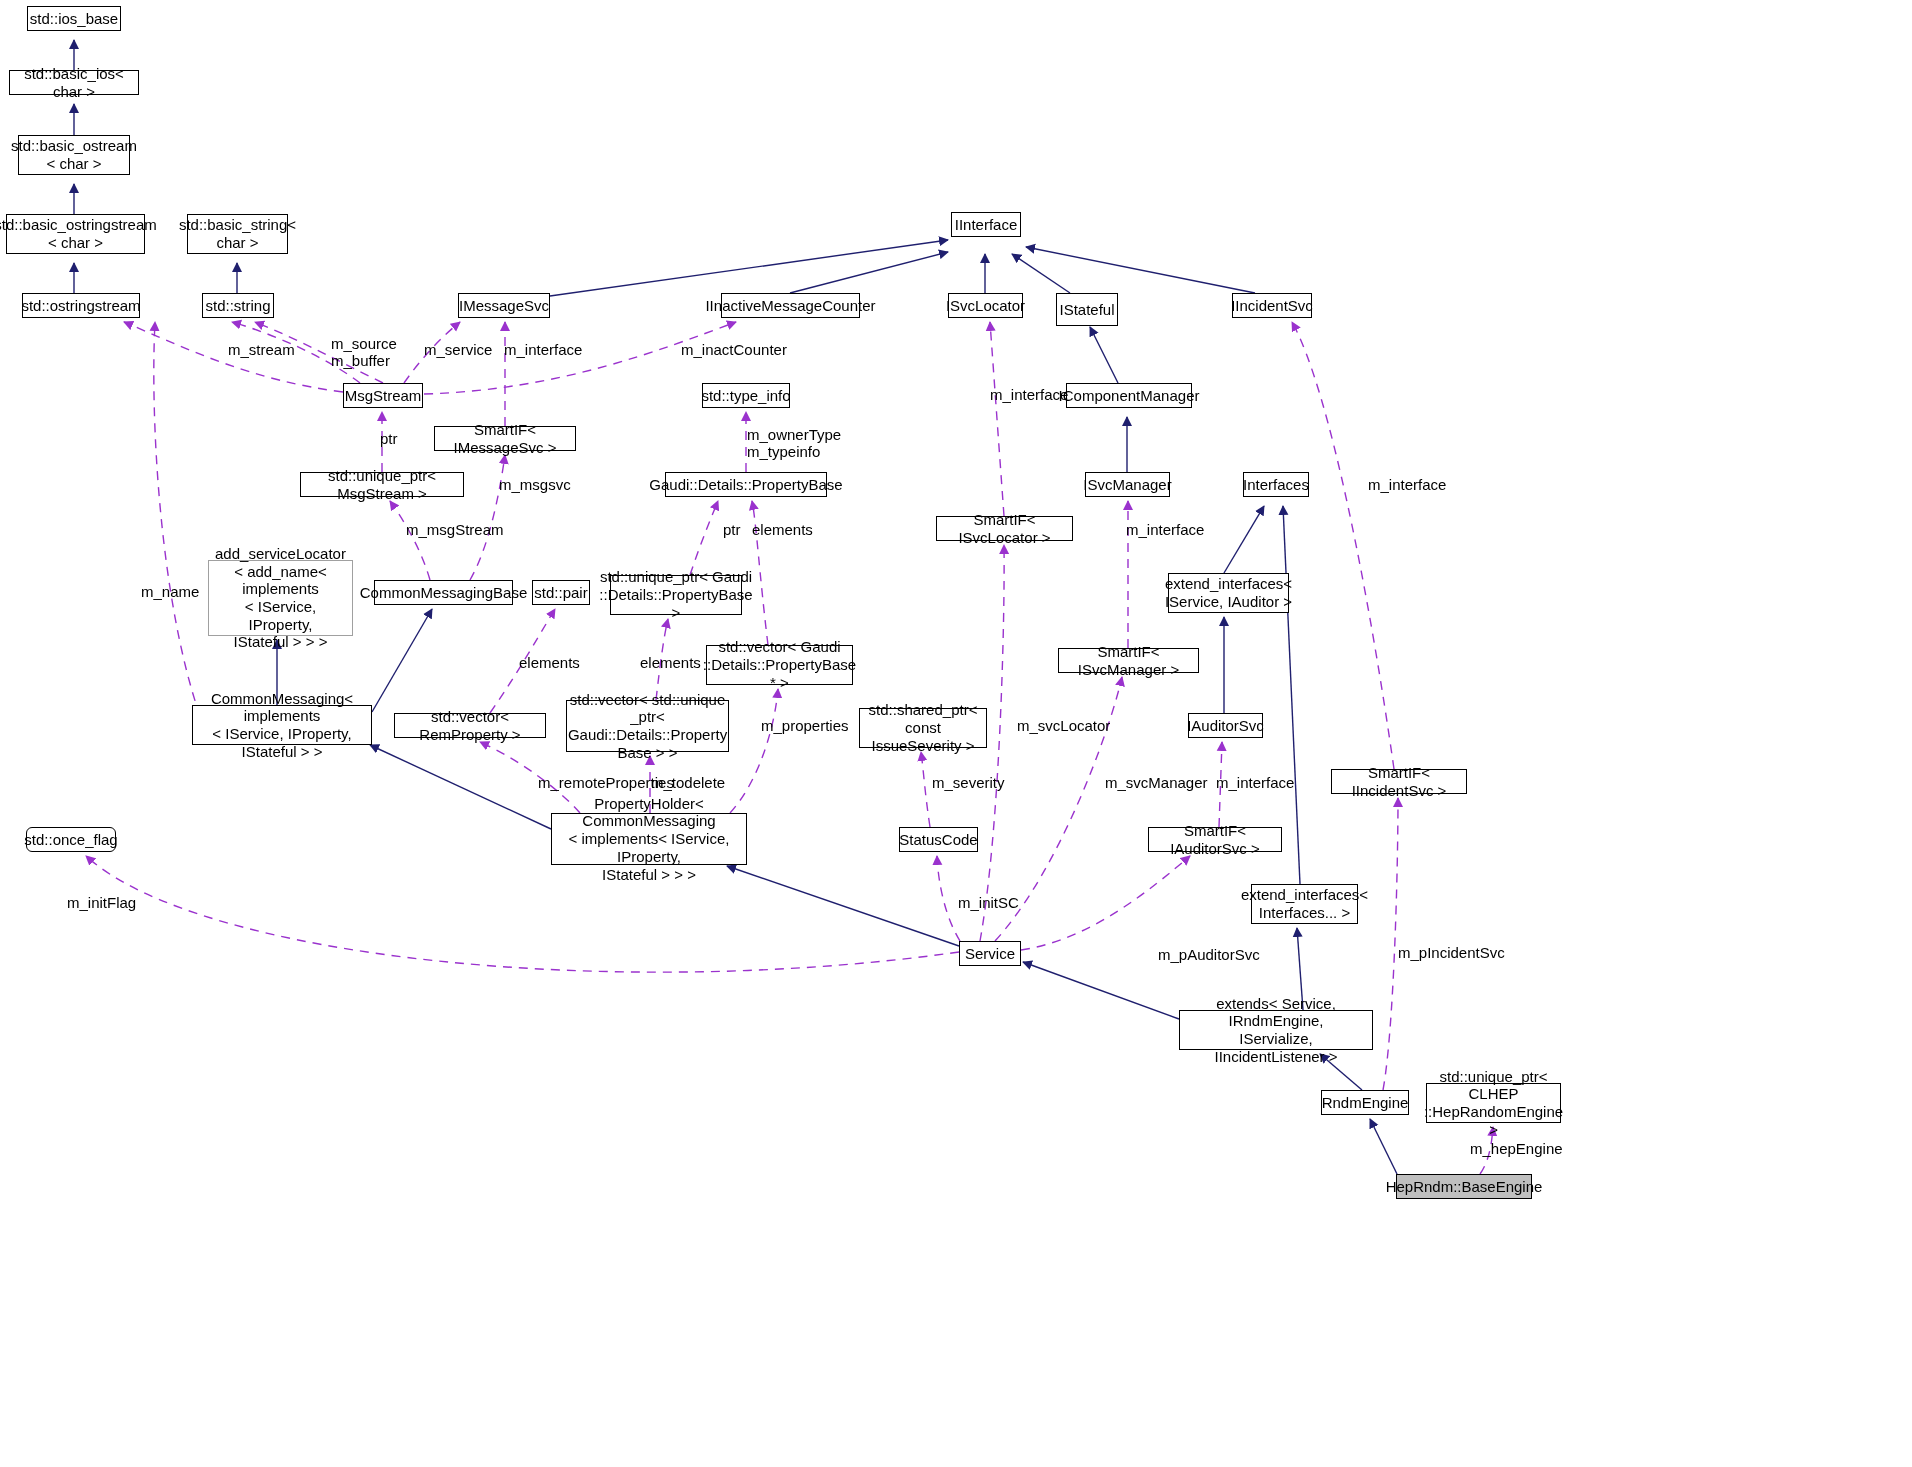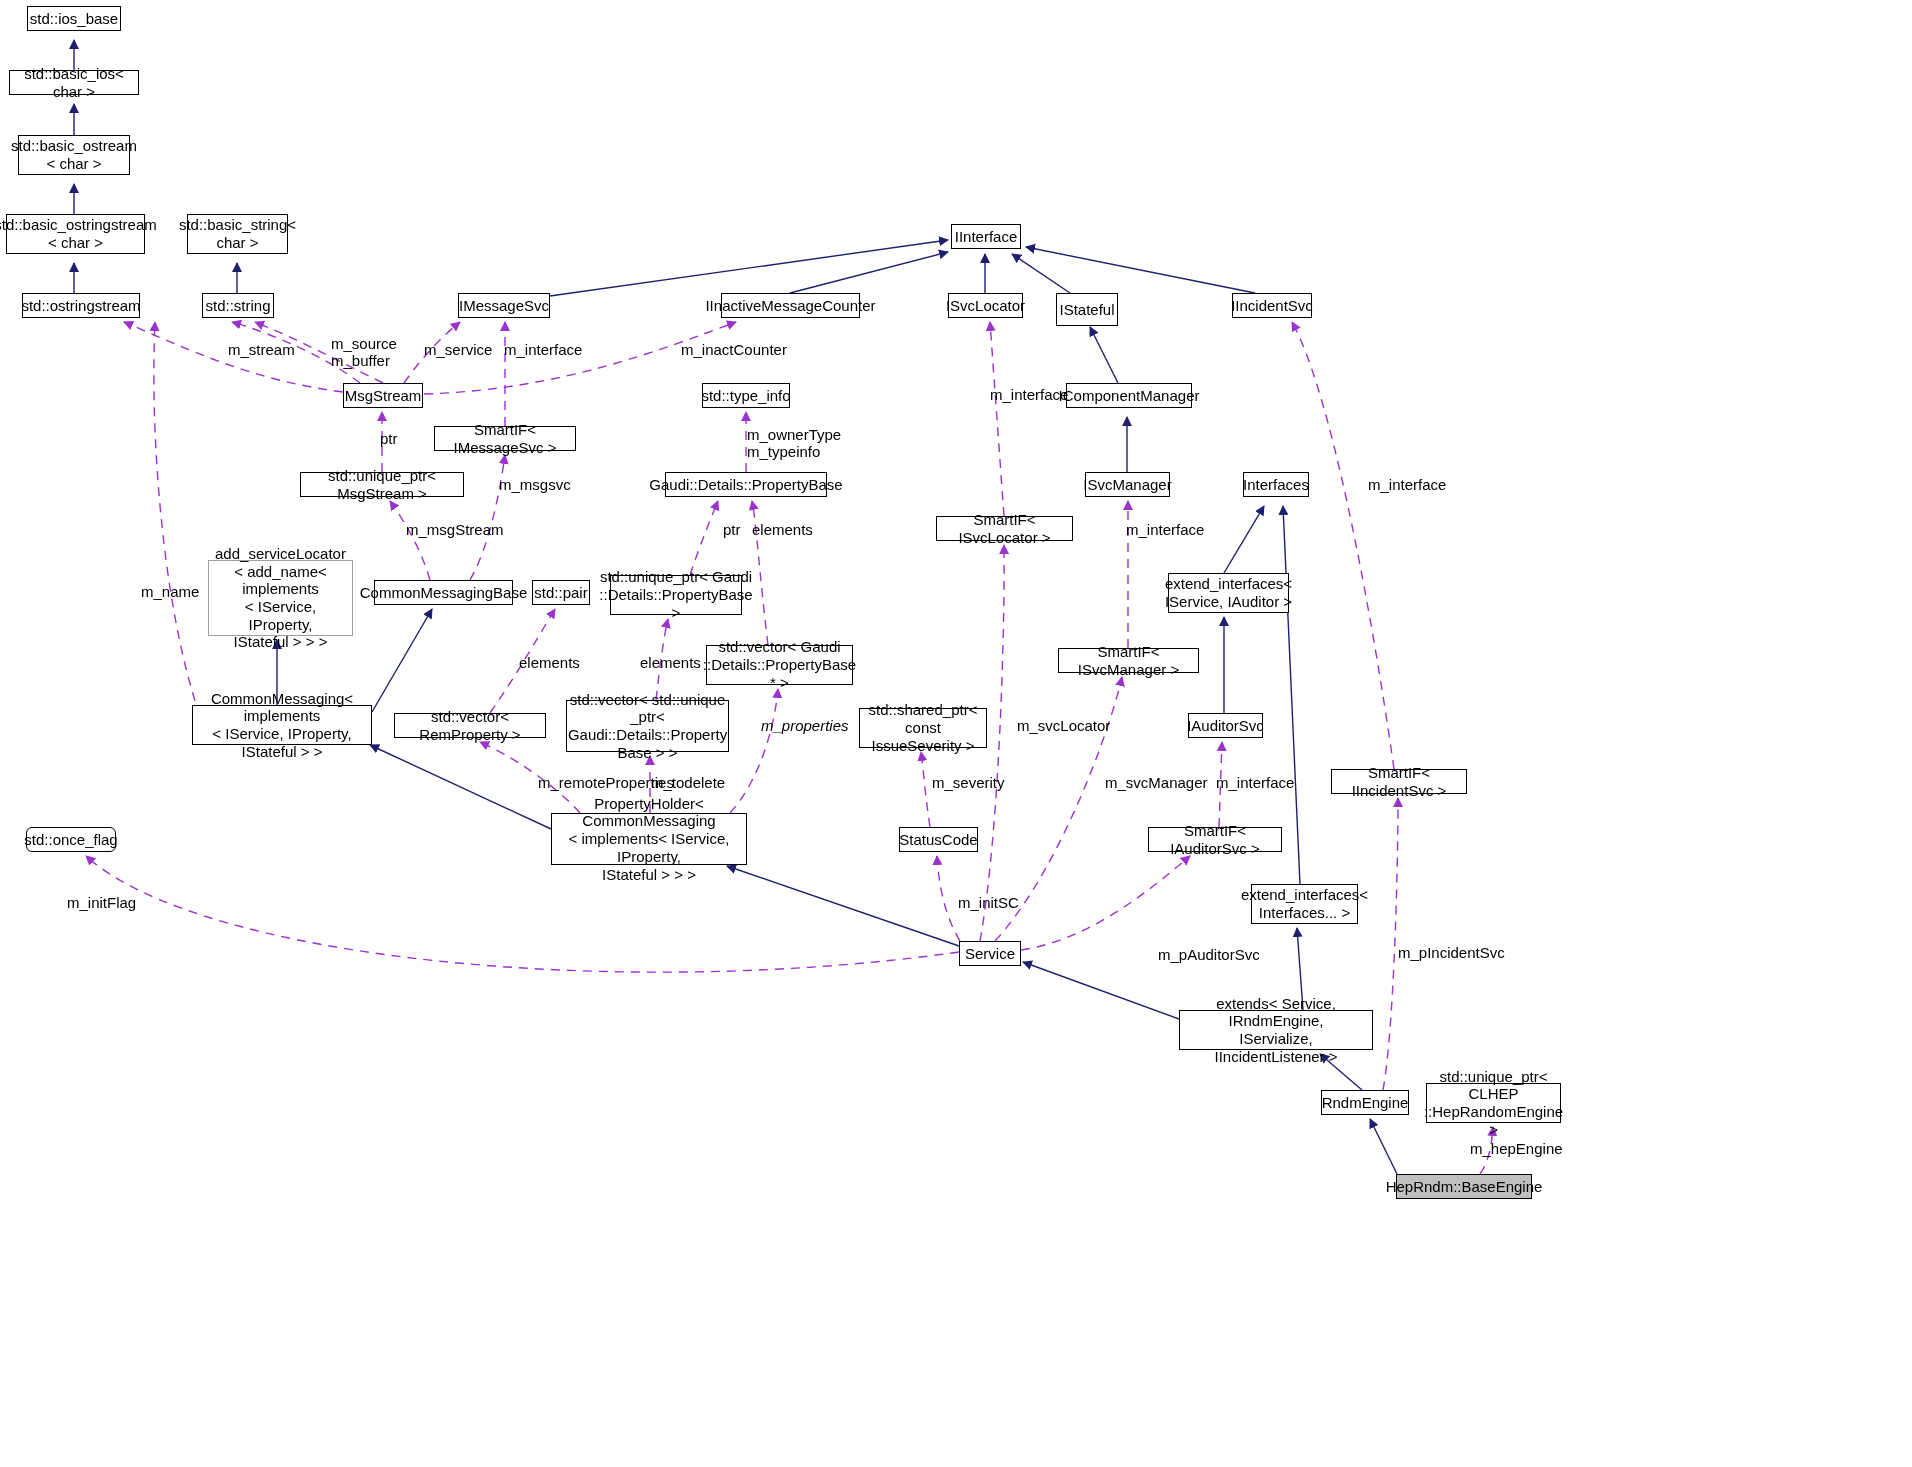--- a/index.html
+++ b/index.html
@@ -180,21 +180,21 @@
       <div class="node" style="left: 18px; top: 135px; width: 112px; height: 40px;">std::basic_ostream
 &lt; char &gt;</div>
       <div class="node" style="left: 6px; top: 214px; width: 139px; height: 40px;">std::basic_ostringstream
 &lt; char &gt;</div>
       <div class="node" style="left: 187px; top: 214px; width: 101px; height: 40px;">std::basic_string&lt;
 char &gt;</div>
       <div class="node" style="left: 22px; top: 293px; width: 118px; height: 25px;">std::ostringstream</div>
       <div class="node" style="left: 202px; top: 293px; width: 72px; height: 25px;">std::string</div>
       <div class="node" style="left: 458px; top: 293px; width: 92px; height: 25px;">IMessageSvc</div>
       <div class="node" style="left: 721px; top: 293px; width: 139px; height: 25px;">IInactiveMessageCounter</div>
-      <div class="node" style="left: 951px; top: 224px; width: 70px; height: 25px;">IInterface</div>
+      <div class="node" style="left: 951px; top: 212px; width: 70px; height: 25px;">IInterface</div>
       <div class="node" style="left: 948px; top: 293px; width: 75px; height: 25px;">ISvcLocator</div>
       <div class="node" style="left: 1056px; top: 293px; width: 62px; height: 33px;">IStateful</div>
       <div class="node" style="left: 1232px; top: 293px; width: 80px; height: 25px;">IIncidentSvc</div>
       <div class="node" style="left: 343px; top: 383px; width: 80px; height: 25px;">MsgStream</div>
       <div class="node" style="left: 702px; top: 383px; width: 88px; height: 25px;">std::type_info</div>
       <div class="node" style="left: 1066px; top: 383px; width: 126px; height: 25px;">IComponentManager</div>
       <div class="node" style="left: 434px; top: 426px; width: 142px; height: 25px;">SmartIF&lt; IMessageSvc &gt;</div>
       <div class="node" style="left: 300px; top: 472px; width: 164px; height: 25px;">std::unique_ptr&lt; MsgStream &gt;</div>
       <div class="node" style="left: 665px; top: 472px; width: 162px; height: 25px;">Gaudi::Details::PropertyBase</div>
       <div class="node" style="left: 1085px; top: 472px; width: 85px; height: 25px;">ISvcManager</div>
@@ -252,21 +252,21 @@
       <div class="edge-label" style="left: 747px; top: 426px;">m_ownerType
 m_typeinfo</div>
       <div class="edge-label" style="left: 499px; top: 476px;">m_msgsvc</div>
       <div class="edge-label" style="left: 406px; top: 521px;">m_msgStream</div>
       <div class="edge-label" style="left: 723px; top: 521px;">ptr</div>
       <div class="edge-label" style="left: 752px; top: 521px;">elements</div>
       <div class="edge-label" style="left: 1126px; top: 521px;">m_interface</div>
       <div class="edge-label" style="left: 141px; top: 583px;">m_name</div>
       <div class="edge-label" style="left: 519px; top: 654px;">elements</div>
       <div class="edge-label" style="left: 640px; top: 654px;">elements</div>
-      <div class="edge-label" style="left: 761px; top: 717px; font-style: italic;">m_properties</div>
+      <div class="edge-label" style="left: 761px; top: 717px;">m_properties</div>
       <div class="edge-label" style="left: 1017px; top: 717px;">m_svcLocator</div>
       <div class="edge-label" style="left: 1105px; top: 774px;">m_svcManager</div>
       <div class="edge-label" style="left: 1216px; top: 774px;">m_interface</div>
       <div class="edge-label" style="left: 932px; top: 774px;">m_severity</div>
       <div class="edge-label" style="left: 538px; top: 774px;">m_remoteProperties</div>
       <div class="edge-label" style="left: 651px; top: 774px;">m_todelete</div>
       <div class="edge-label" style="left: 67px; top: 894px;">m_initFlag</div>
       <div class="edge-label" style="left: 958px; top: 894px;">m_initSC</div>
       <div class="edge-label" style="left: 1158px; top: 946px;">m_pAuditorSvc</div>
       <div class="edge-label" style="left: 1398px; top: 944px;">m_pIncidentSvc</div>

